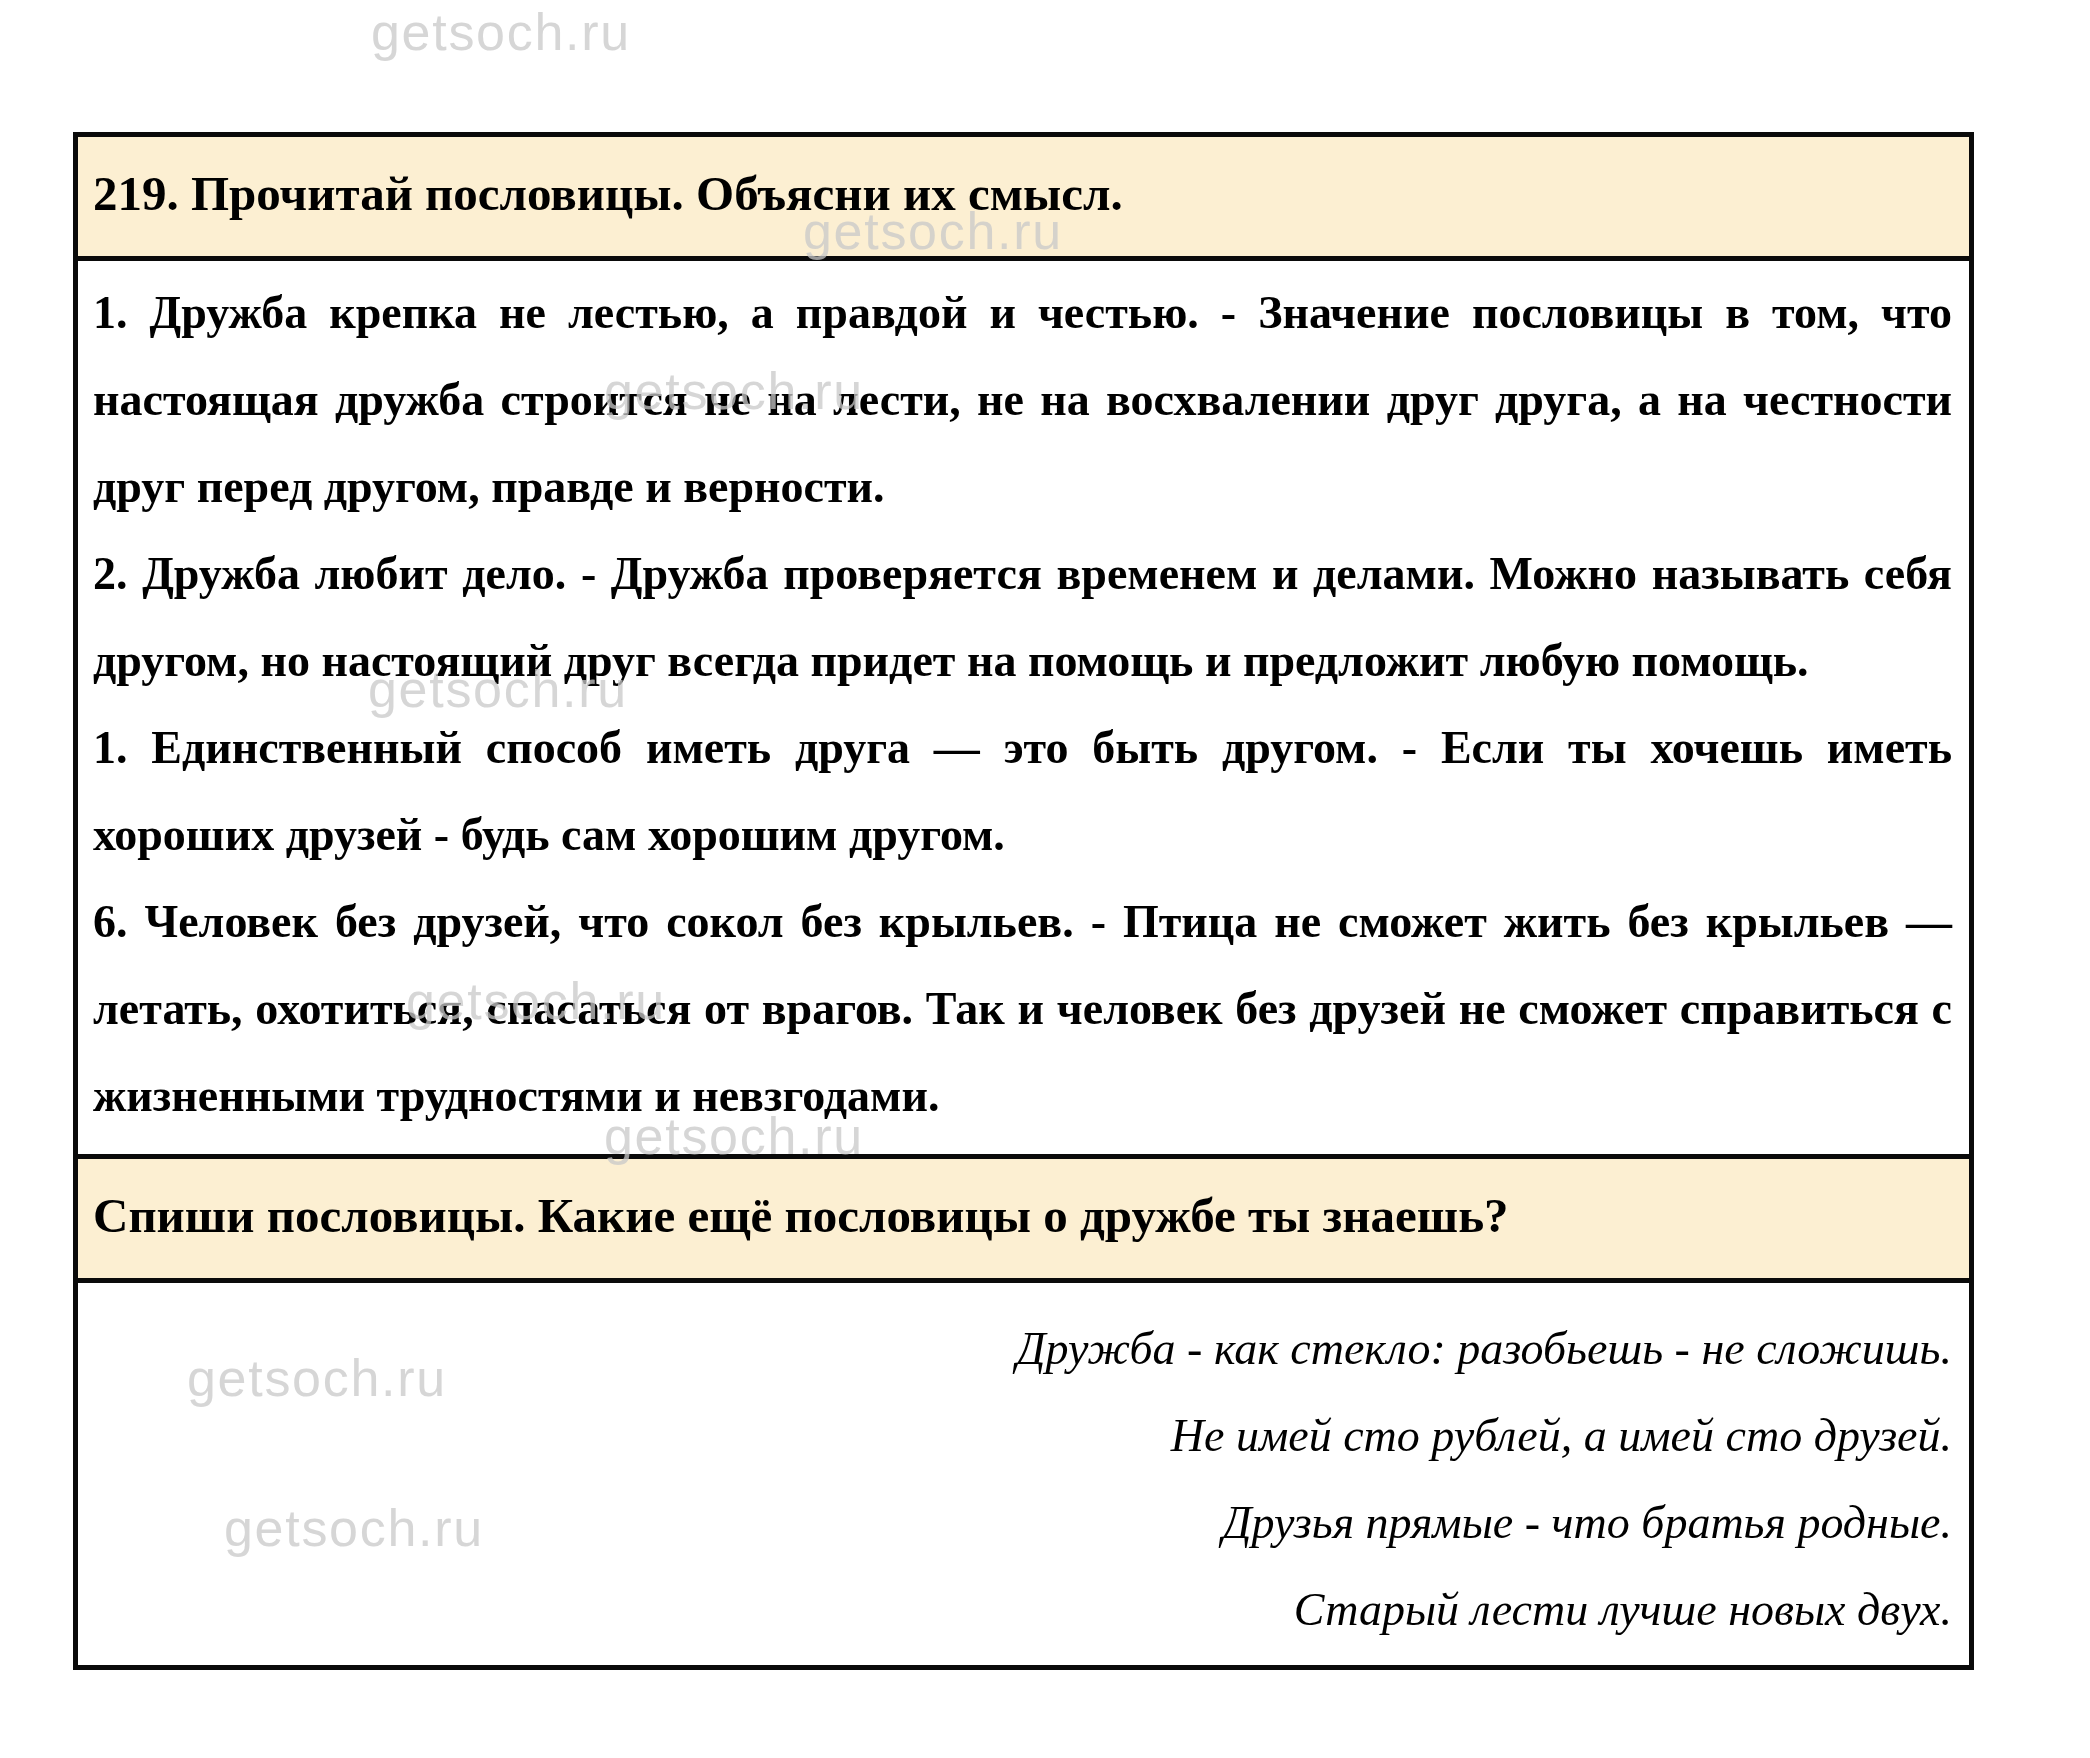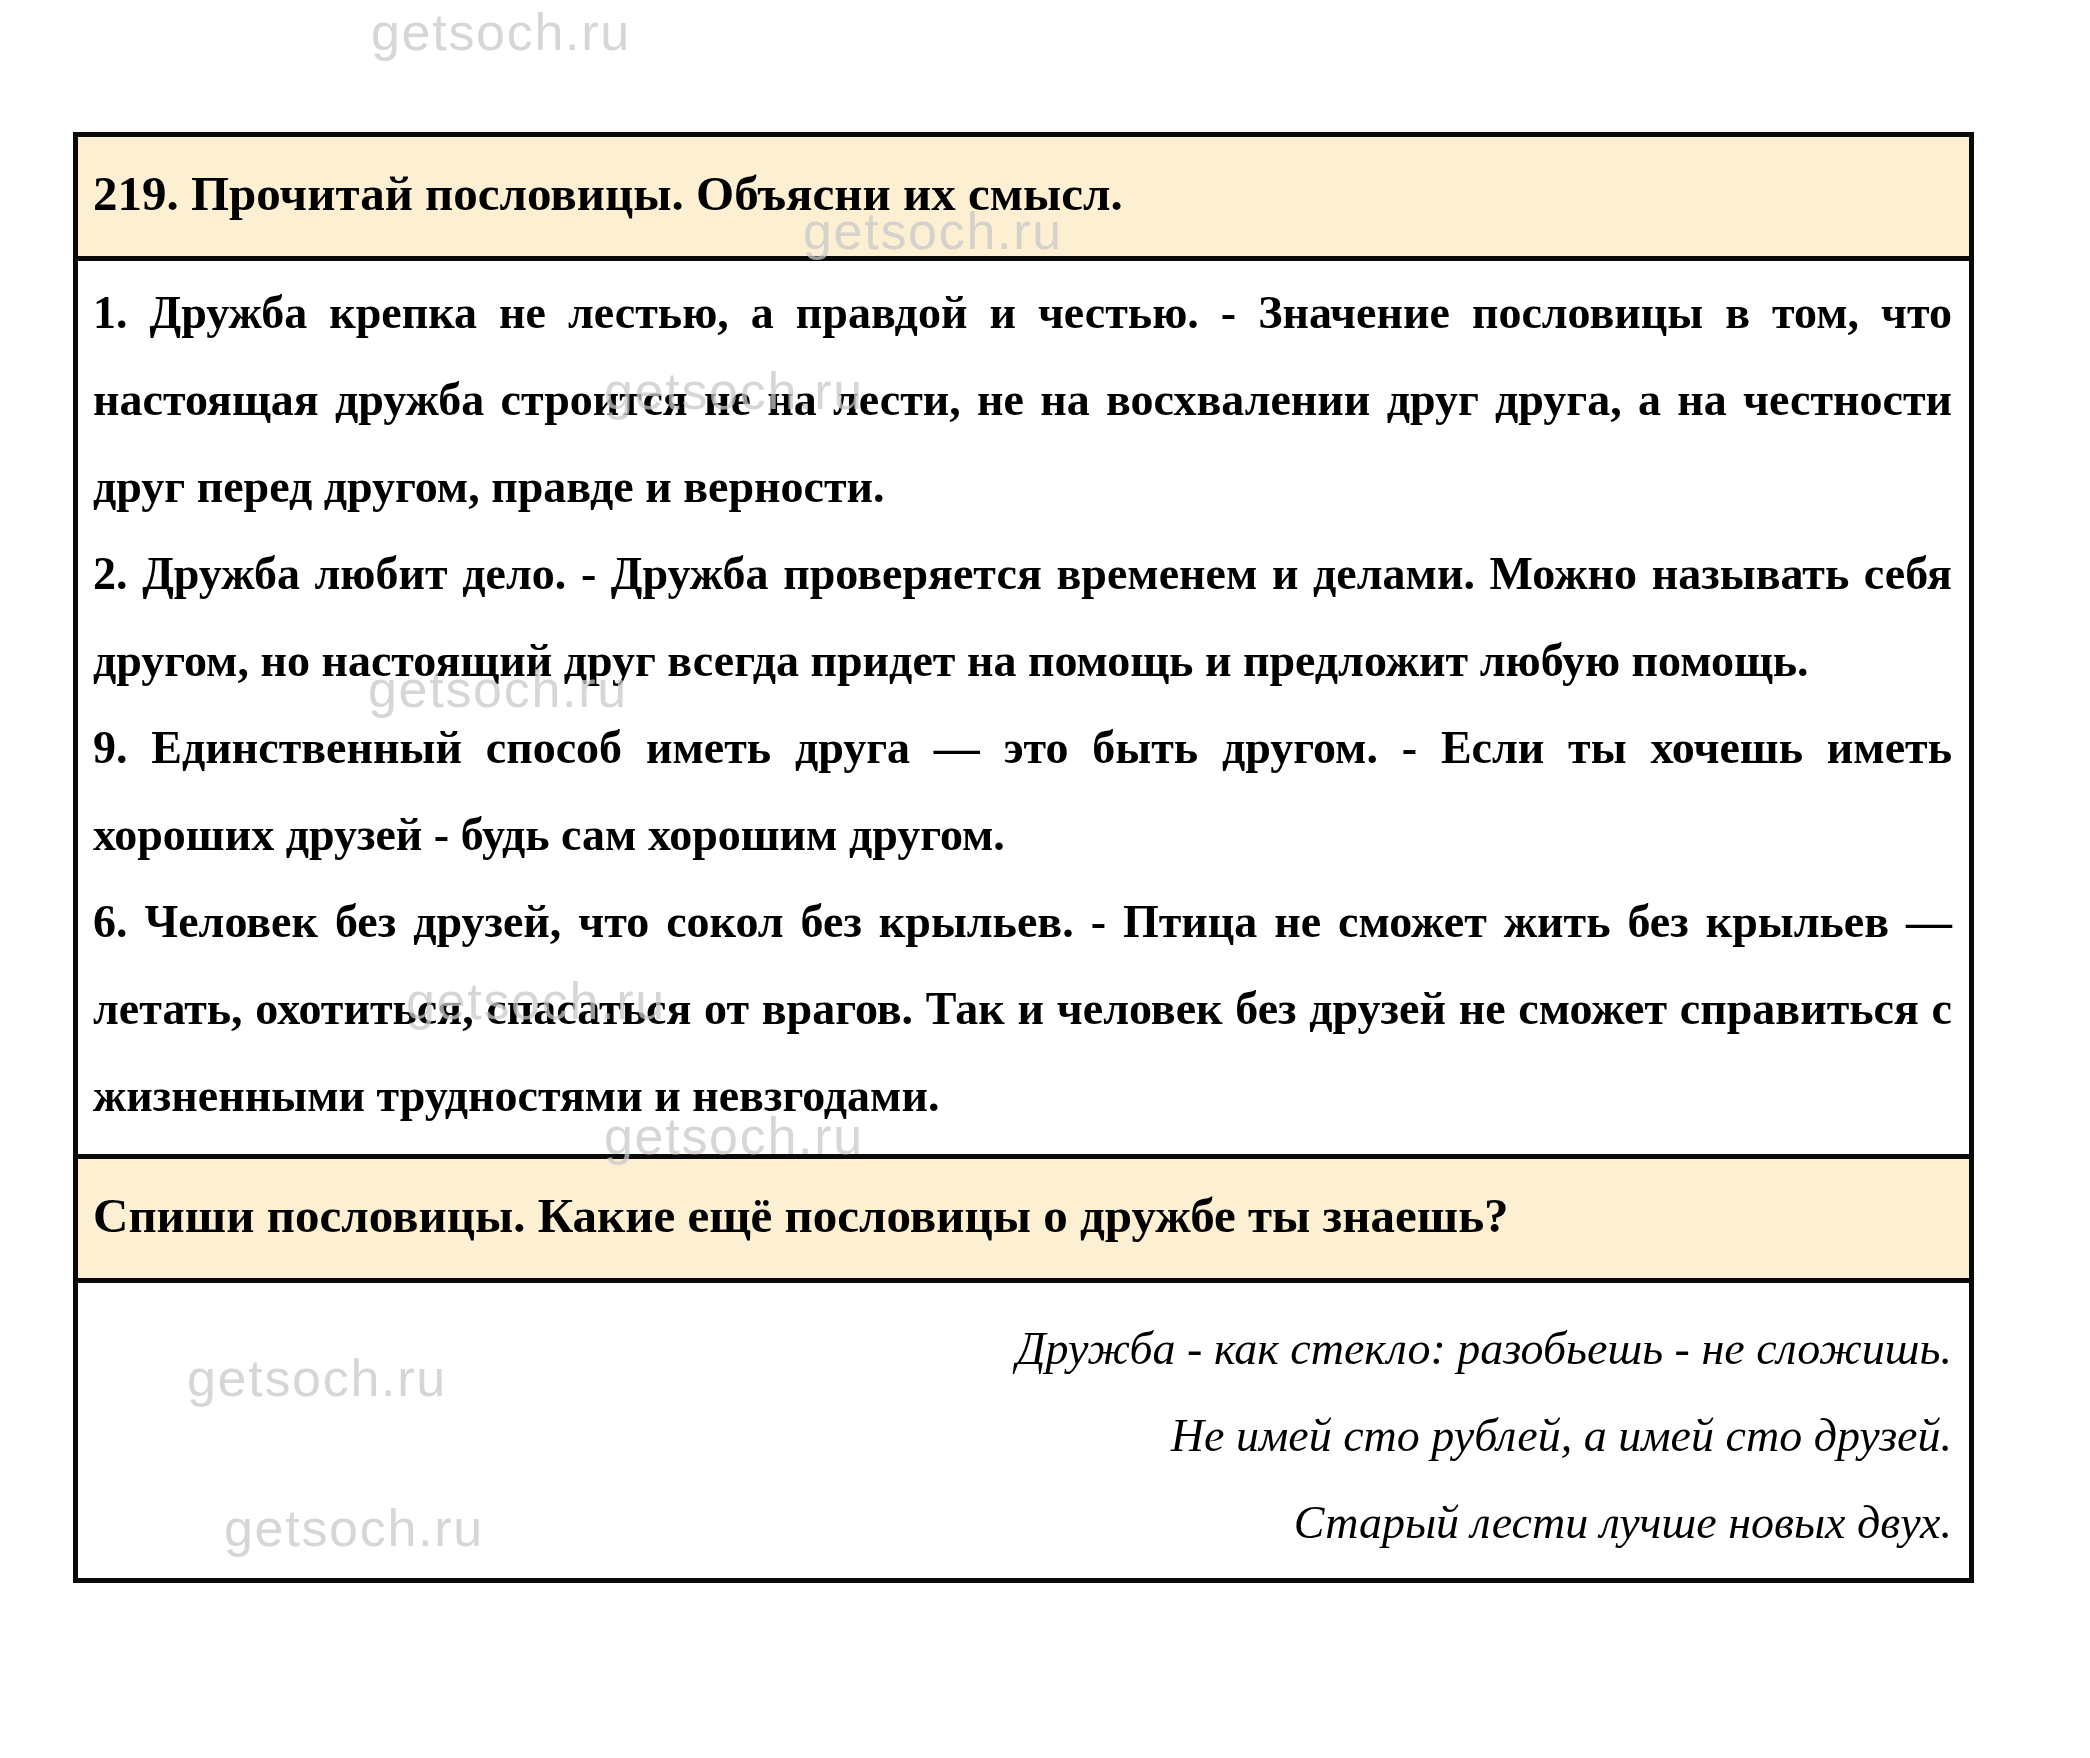--- a/index.html
+++ b/index.html
@@ -93,27 +93,28 @@
   <span class="watermark wm-7">getsoch.ru</span>
   <span class="watermark wm-8">getsoch.ru</span>
 
   <div class="task-table">
 
     <div class="band-header">219. Прочитай пословицы. Объясни их смысл.</div>
 
     <div class="explanations">
       <p class="para">1. Дружба крепка не лестью, а правдой и честью. - Значение пословицы в том, что настоящая дружба строится не на лести, не на восхвалении друг друга, а на честности друг перед другом, правде и верности.</p>
       <p class="para">2. Дружба любит дело. - Дружба проверяется временем и делами. Можно называть себя другом, но настоящий друг всегда придет на помощь и предложит любую помощь.</p>
-      <p class="para">9. Единственный способ иметь друга — это быть другом. - Если ты хочешь иметь хороших друзей - будь сам хорошим другом.</p>
+      <p class="para">1. Единственный способ иметь друга — это быть другом. - Если ты хочешь иметь хороших друзей - будь сам хорошим другом.</p>
       <p class="para">6. Человек без друзей, что сокол без крыльев. - Птица не сможет жить без крыльев — летать, охотиться, спасаться от врагов. Так и человек без друзей не сможет справиться с жизненными трудностями и невзгодами.</p>
     </div>
 
     <div class="band-header second">Спиши пословицы. Какие ещё пословицы о дружбе ты знаешь?</div>
 
     <div class="answers">
       <div class="answer-line">Дружба - как стекло: разобьешь - не сложишь.</div>
       <div class="answer-line">Не имей сто рублей, а имей сто друзей.</div>
+      <div class="answer-line">Друзья прямые - что братья родные.</div>
       <div class="answer-line">Старый лести лучше новых двух.</div>
     </div>
 
   </div>
 </div>
 
 
 </body></html>

